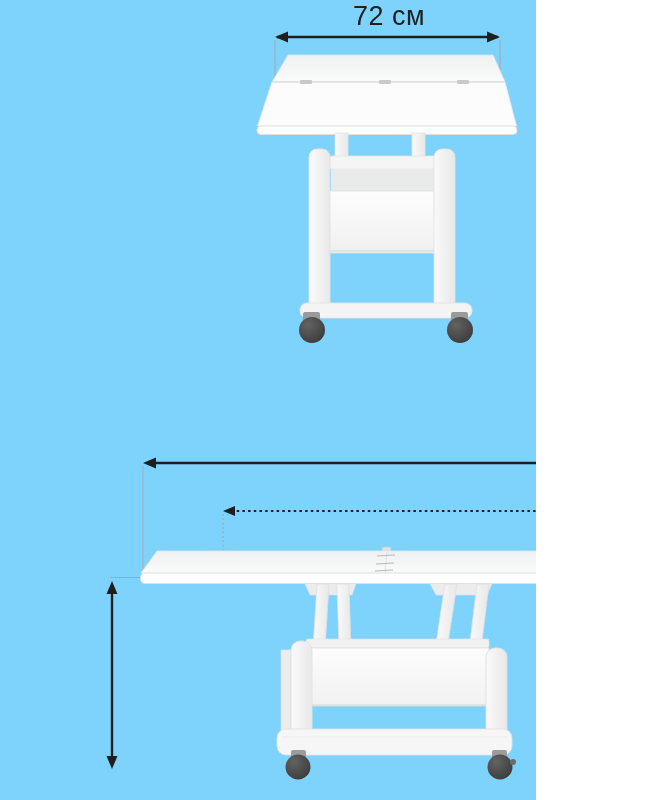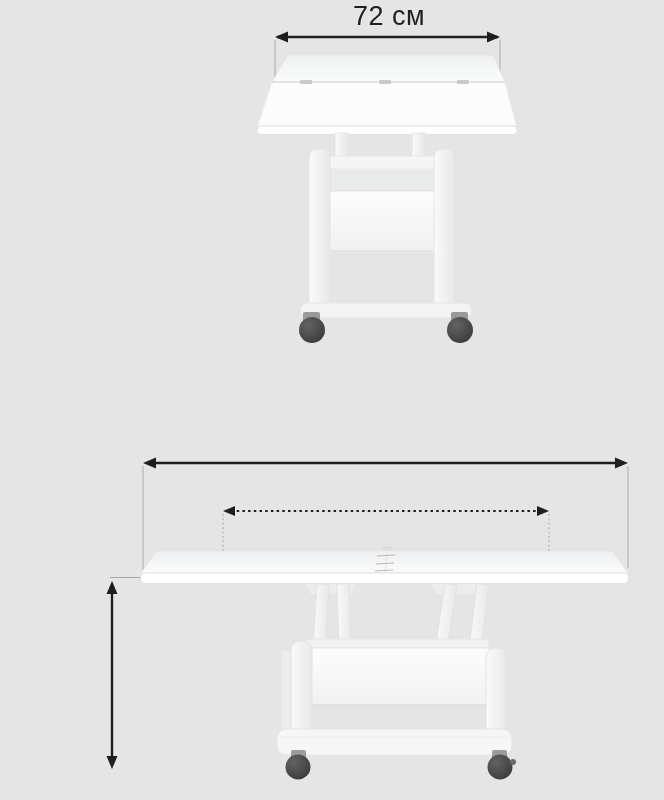--- a/index.html
+++ b/index.html
@@ -2,23 +2,23 @@
 <html><head>
 <meta charset="utf-8">
 <style>
   html, body {
     margin: 0;
     padding: 0;
     background: #ffffff;
   }
   .canvas {
     position: relative;
-    width: 664px;
+    width: 536px;
     height: 800px;
-    background: #e5e5e5;
+    background: #7dd3fc;
     overflow: hidden;
     font-family: "Liberation Sans", "DejaVu Sans", sans-serif;
     color: #1f1f1f;
   }
   .view {
     position: absolute;
     left: 0;
     width: 664px;
   }
   .view-top   { top: 0;   height: 400px; }

